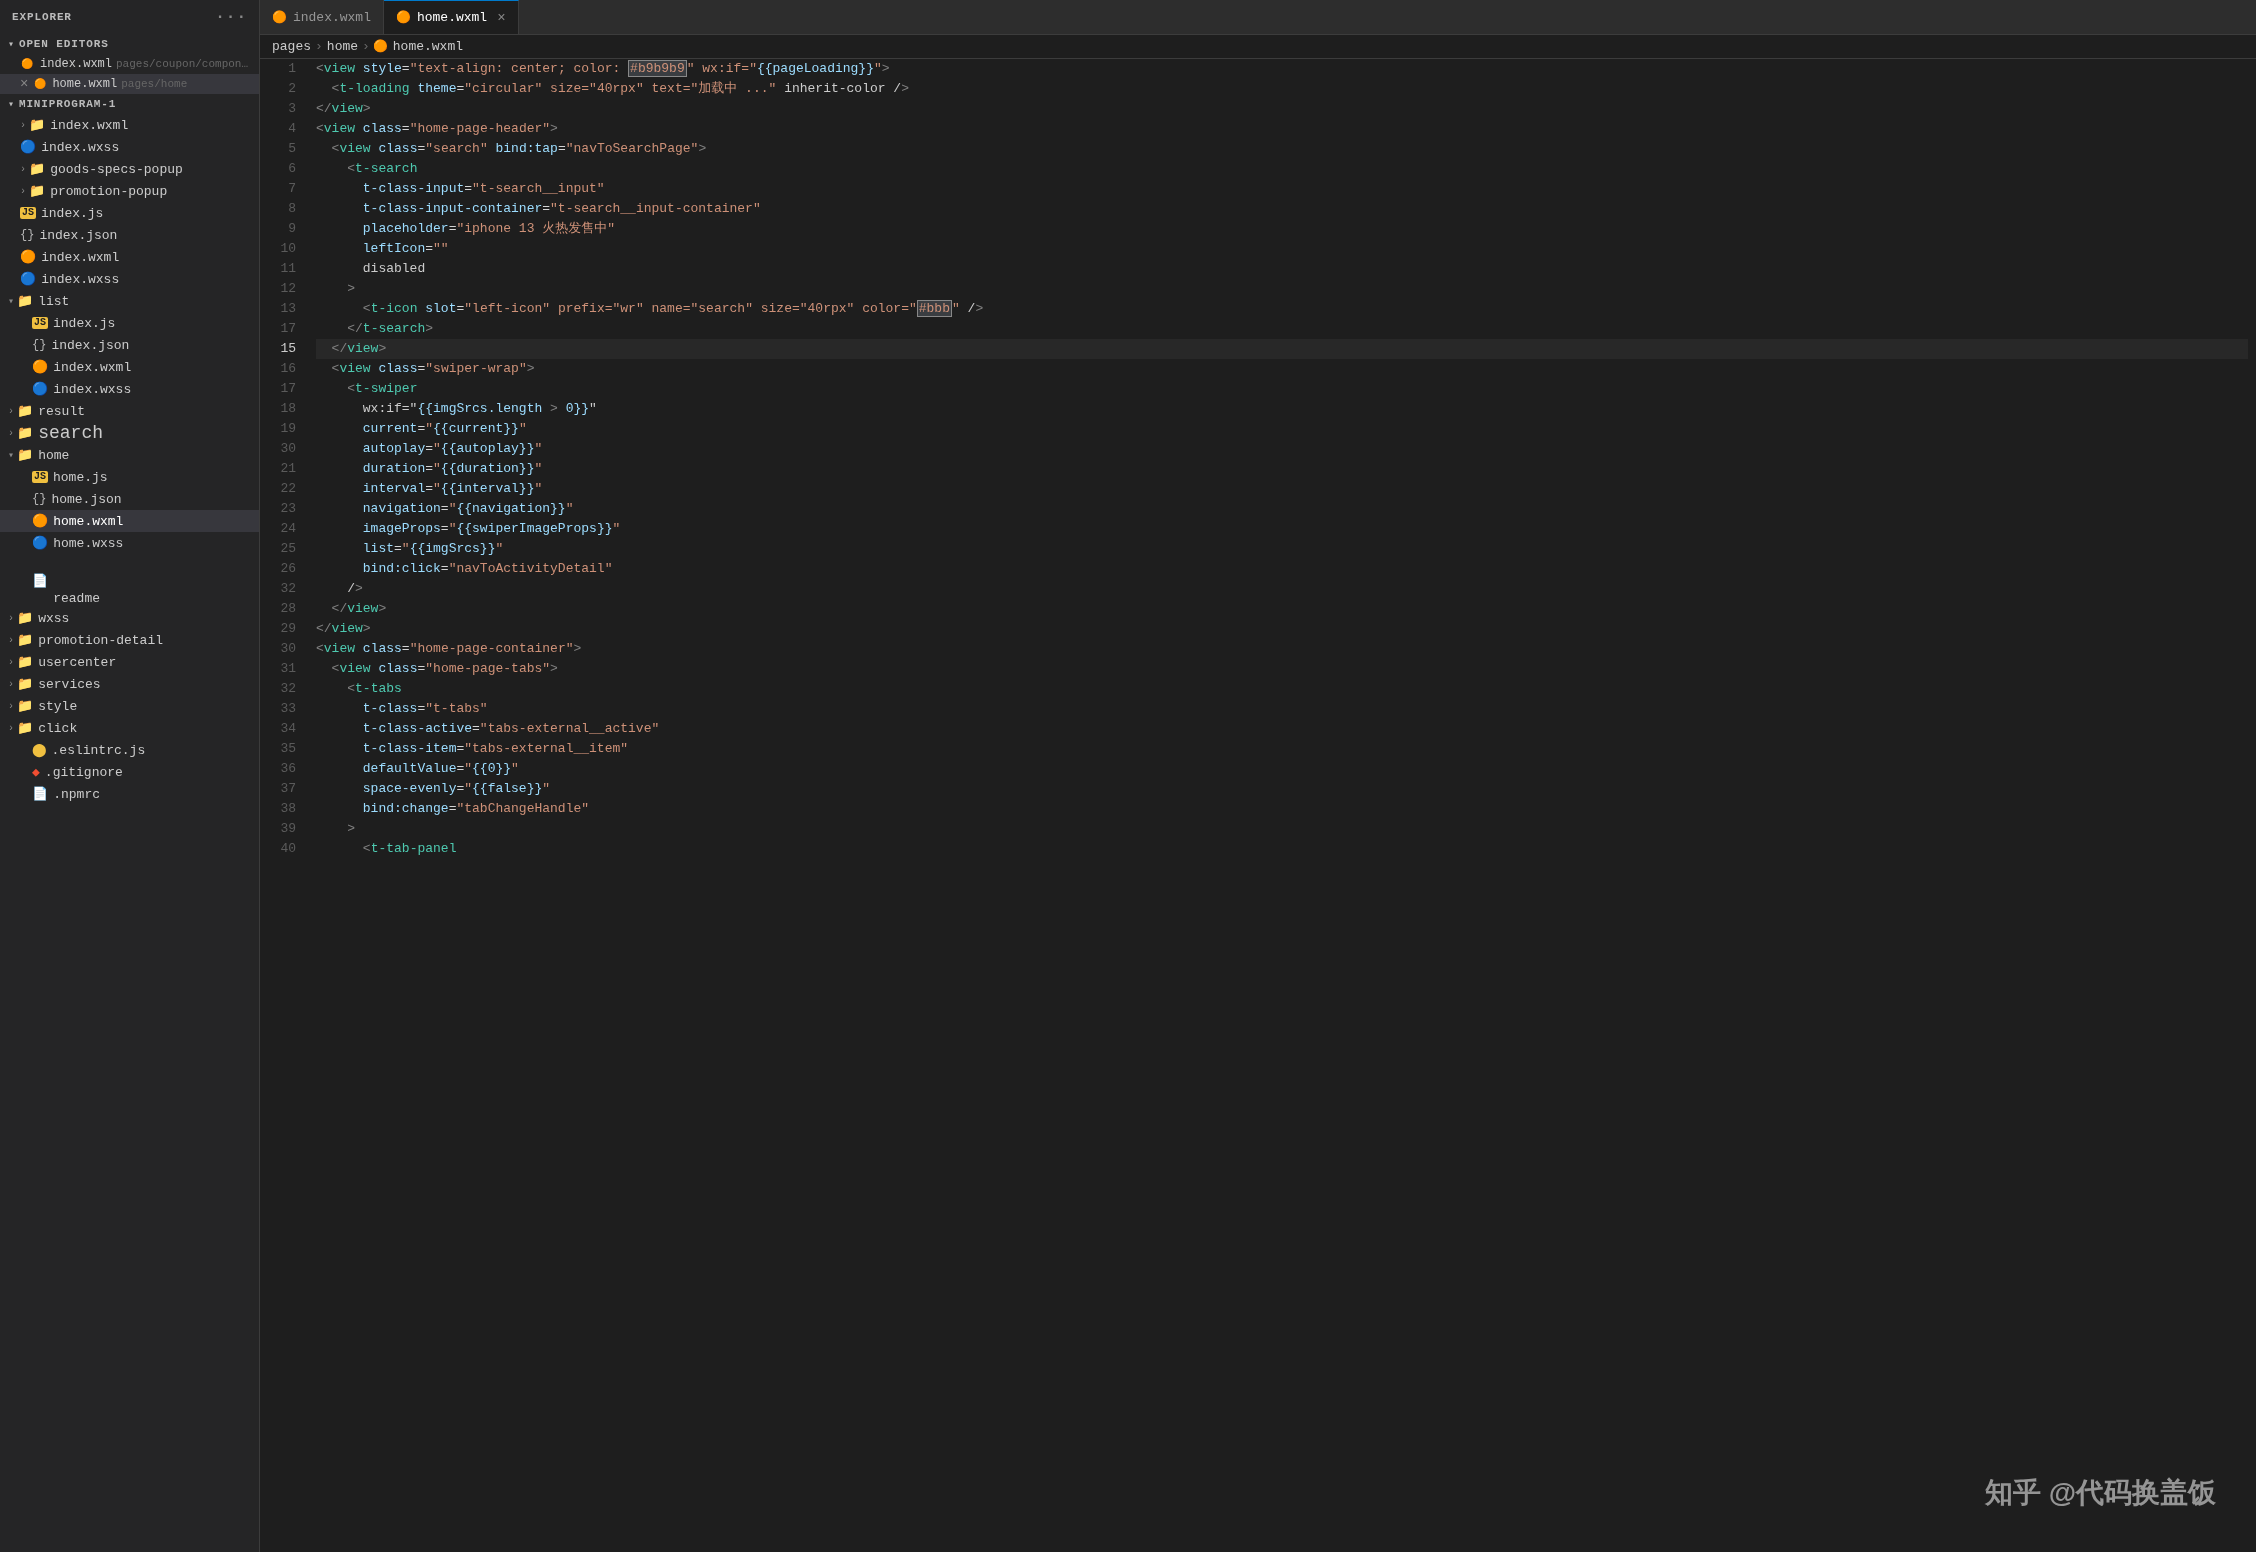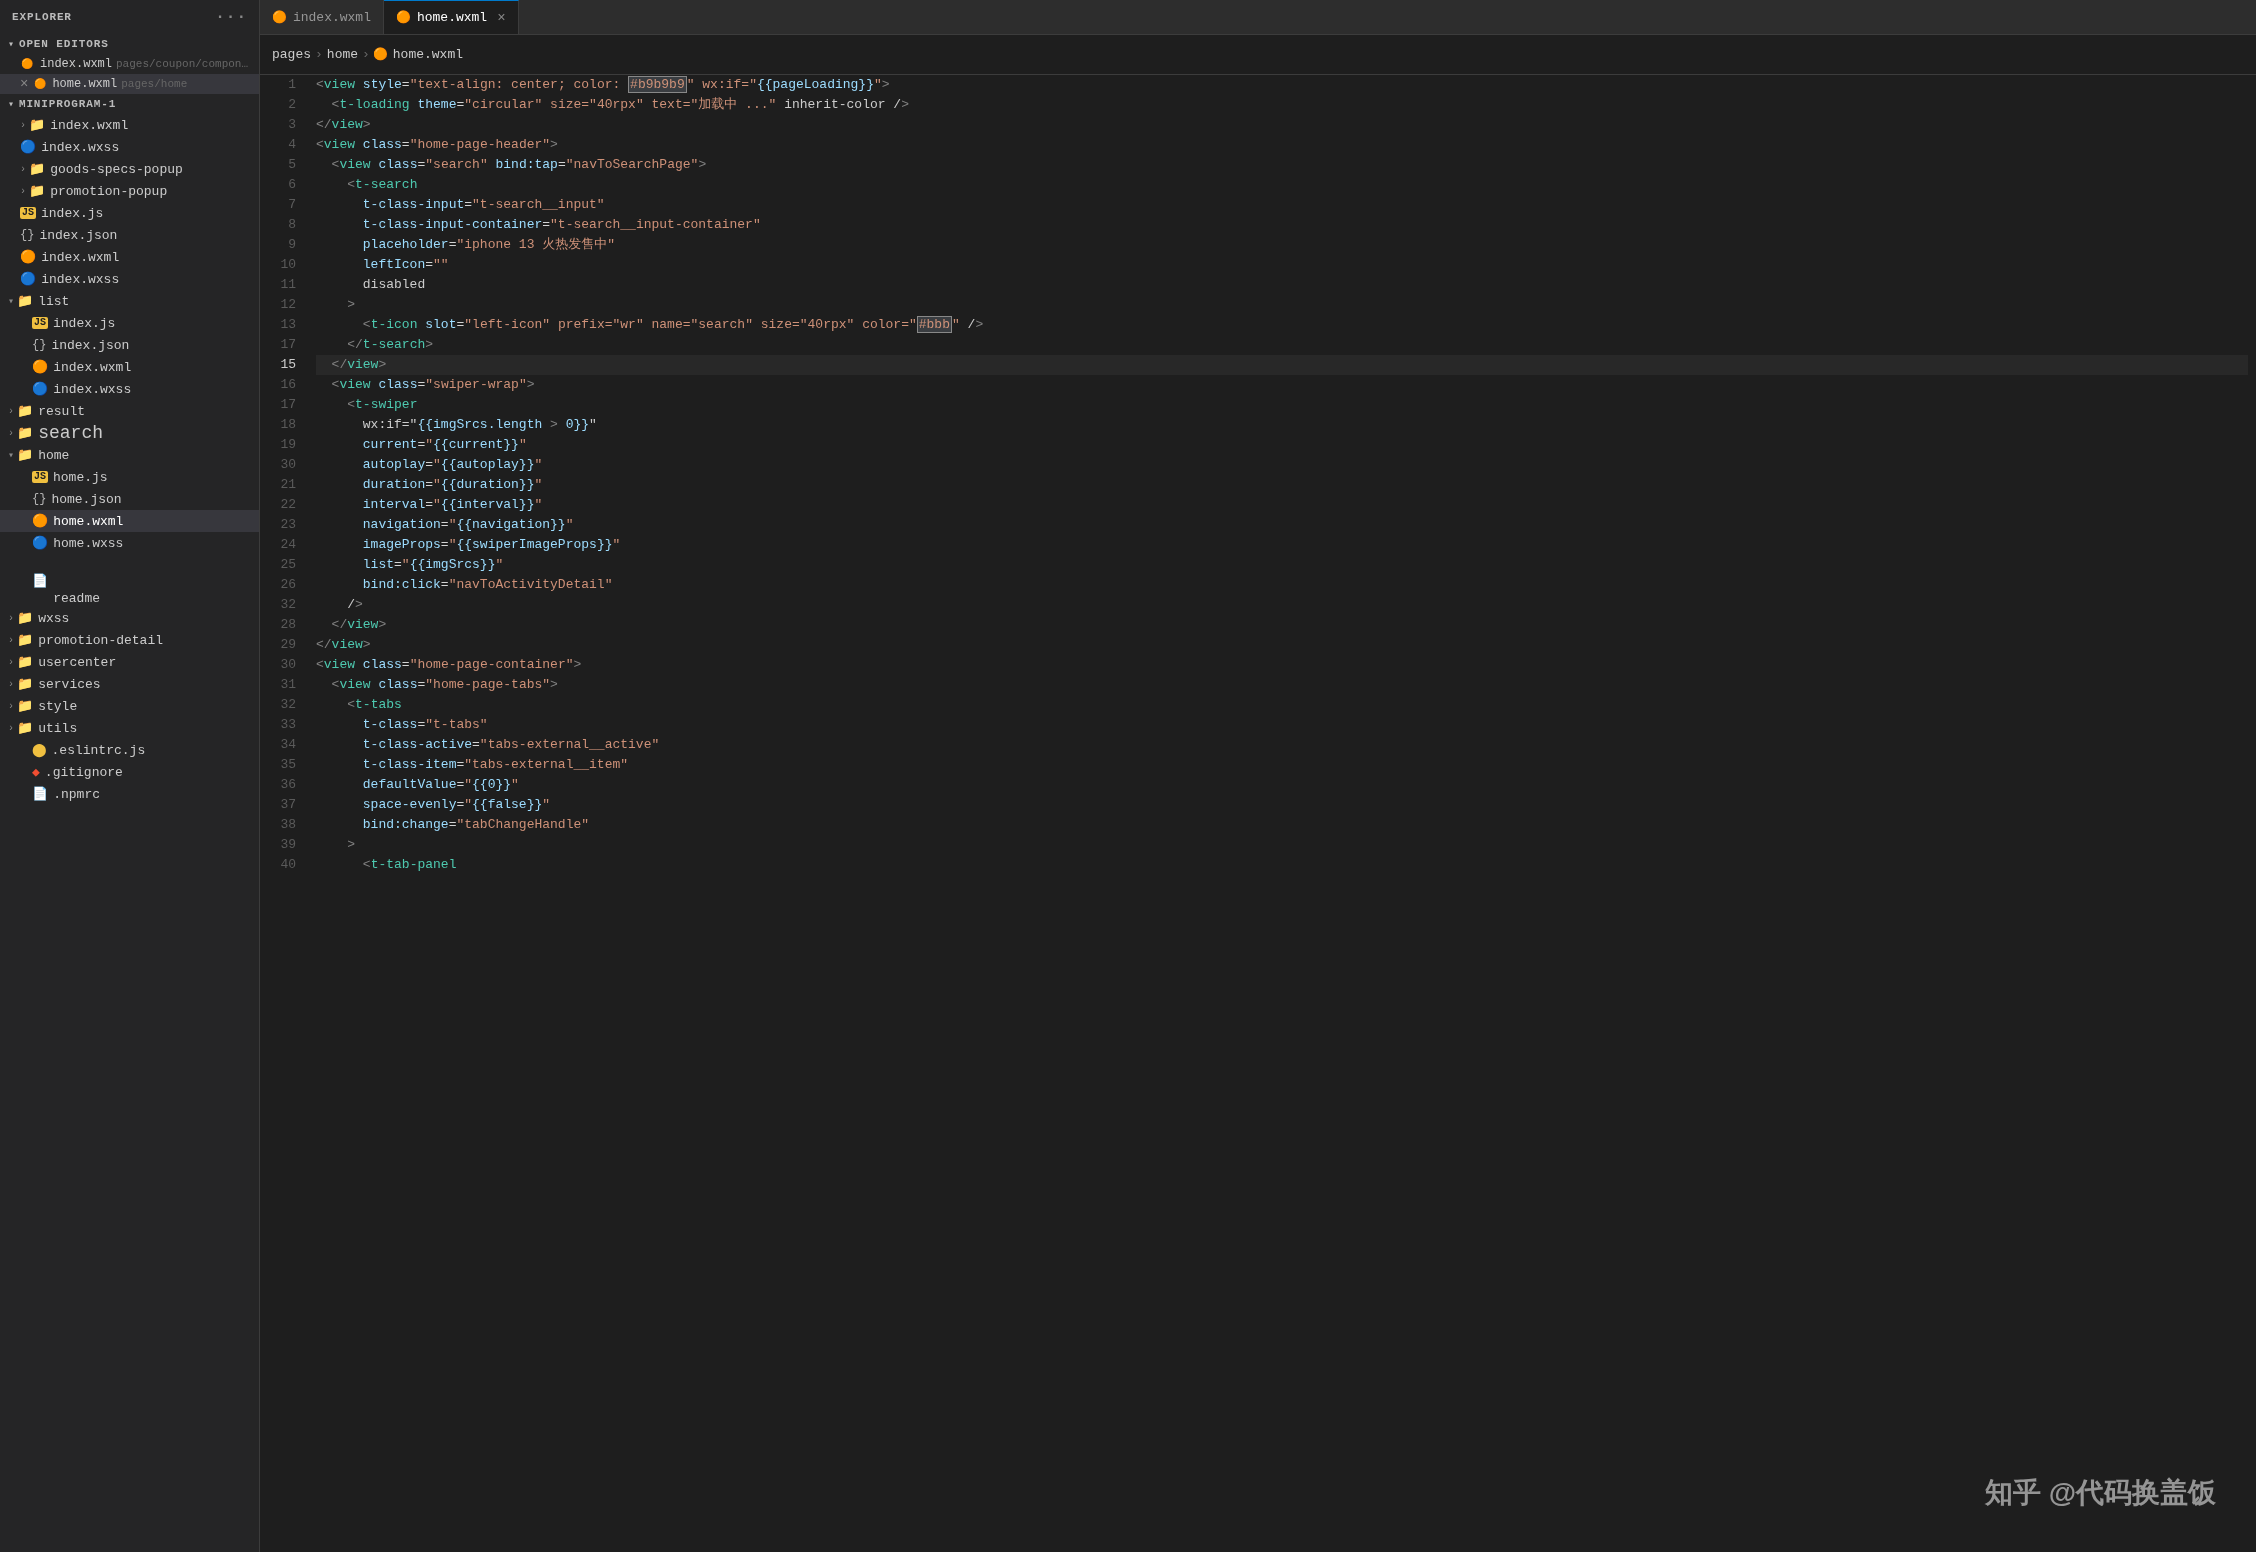--- a/index.html
+++ b/index.html
@@ -139,21 +139,21 @@
       color: #ffffff;
       border-top: 1px solid #007acc;
     }
 
     .tab .tab-icon { font-size: 12px; }
     .tab .tab-close { color: #888; font-size: 14px; margin-left: 4px; }
 
     .breadcrumb {
       display: flex;
       align-items: center;
-      padding: 12px 12px;
+      padding: 4px 12px;
       font-size: 13px;
       color: #969696;
       background: #1e1e1e;
       border-bottom: 1px solid #3c3c3c;
       gap: 4px;
     }
 
     .breadcrumb .sep { color: #666; }
     .breadcrumb .bc-item { color: #cccccc; }
     .breadcrumb .bc-icon { color: #e8b86d; font-size: 12px; }
@@ -370,21 +370,21 @@
         <span style="font-size:13px;">services</span>
       </div>
       <div class="tree-item" style="padding-left: 8px;">
         <span style="color:#888;font-size:10px;margin-right:3px;">›</span>
         <span style="margin-right:5px;color:#c8a96e;">📁</span>
         <span style="font-size:13px;">style</span>
       </div>
       <div class="tree-item" style="padding-left: 8px;">
         <span style="color:#888;font-size:10px;margin-right:3px;">›</span>
         <span style="margin-right:5px;color:#c8a96e;">📁</span>
-        <span style="font-size:13px;">utils</span>
+        <span style="font-size:13px;">click</span>
       </div>
       <div class="tree-item" style="padding-left: 32px;">
         <span style="margin-right:5px;color:#f0c040;font-size:13px;">⬤</span>
         <span style="font-size:13px;text-align:right;">.eslintrc.js</span>
       </div>
       <div class="tree-item" style="padding-left: 32px;">
         <span style="margin-right:5px;color:#f14e32;font-size:13px;">◆</span>
         <span style="font-size:13px;">.gitignore</span>
       </div>
       <div class="tree-item" style="padding-left: 32px;">

